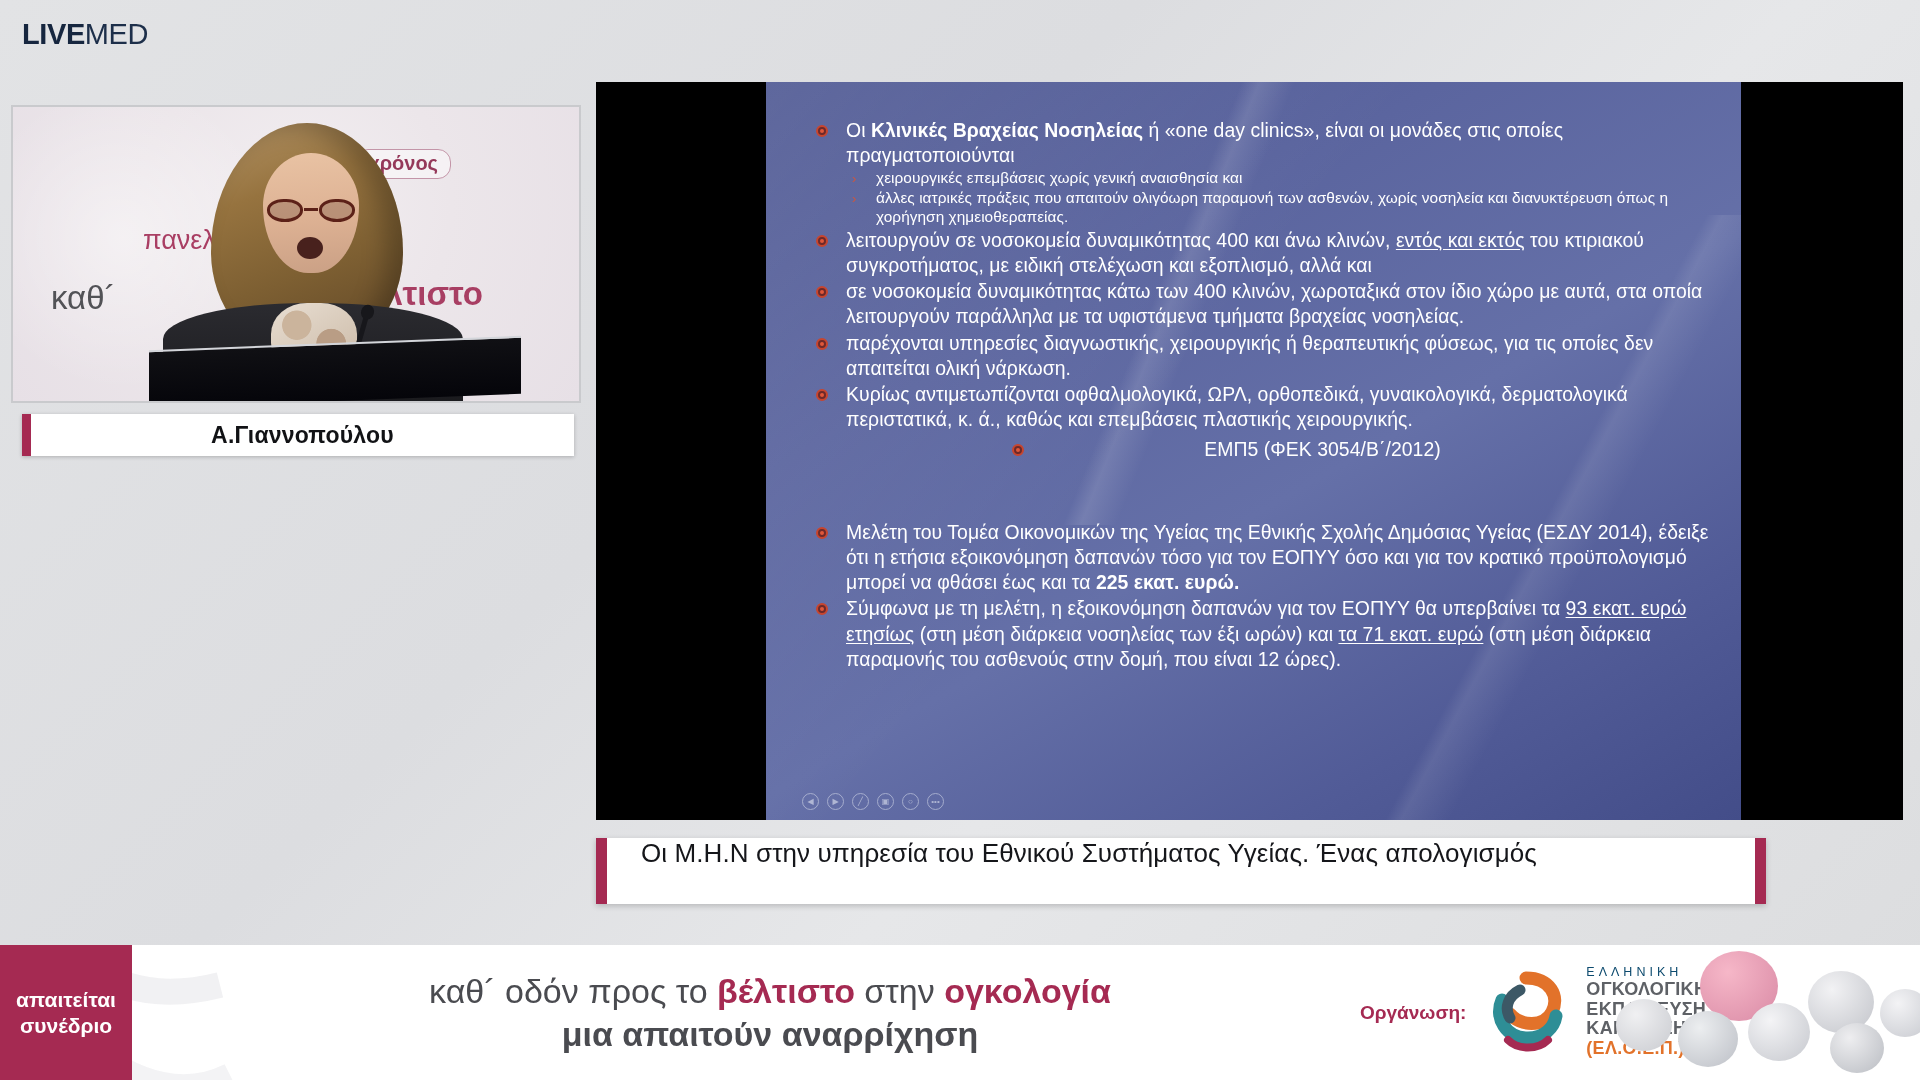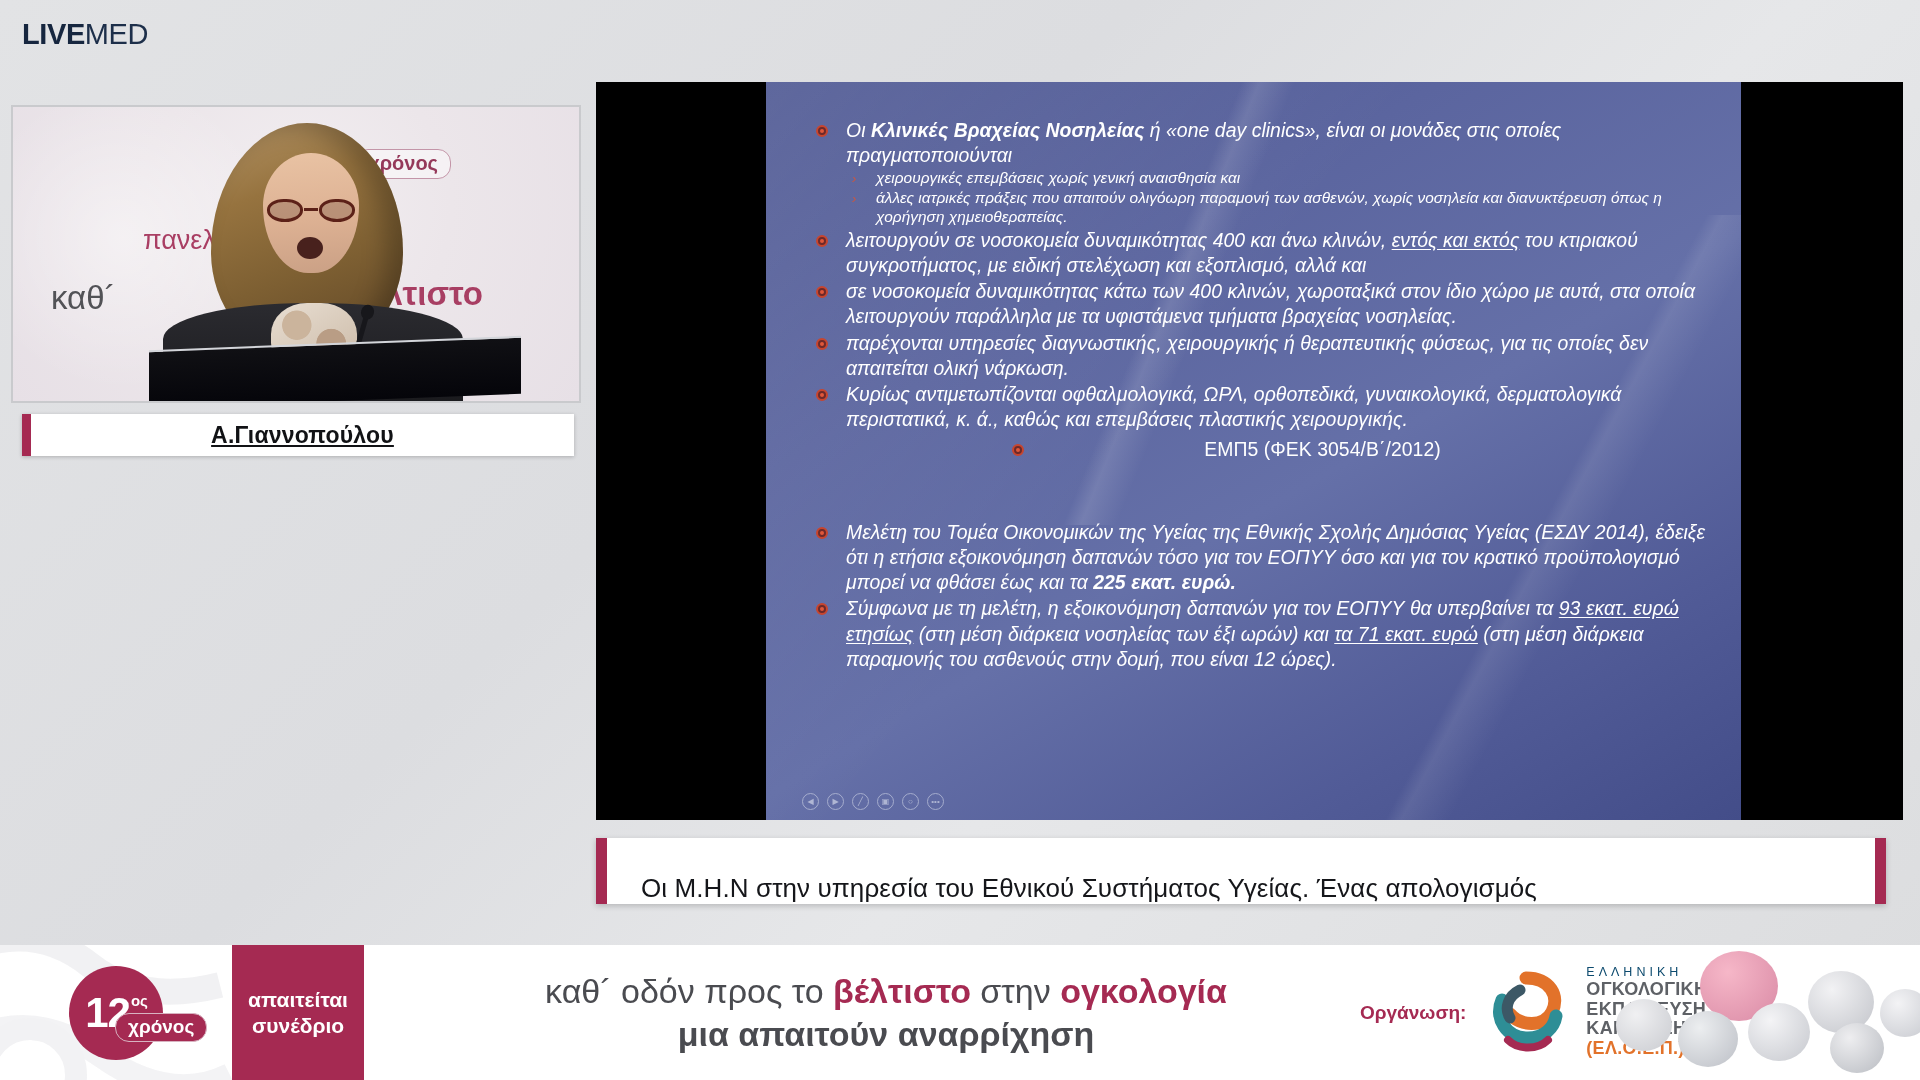--- a/index.html
+++ b/index.html
@@ -166,21 +166,20 @@
     left: 22px; top: 414px;
     width: 552px; height: 42px;
     background: #ffffff;
     border-left: 9px solid #a52a52;
     box-shadow: 0 1px 4px rgba(0,0,0,.22);
     display: flex; align-items: center; justify-content: center;
   }
   .name-plate span {
     font-size: 23px; font-weight: 700; color: #111215;
     letter-spacing: .2px;
-    text-decoration: underline;
   }
 
   
   .slide-stage {
     position: absolute;
     left: 596px; top: 82px;
     width: 1307px; height: 738px;
     background: #000000;
   }
   .slide-canvas {
@@ -209,21 +208,20 @@
     padding: 36px 28px 0 46px;
     color: #ffffff;
     font-size: 19.4px;
     line-height: 1.30;
     letter-spacing: .05px;
   }
   .li {
     position: relative;
     padding-left: 34px;
     margin-bottom: 1px;
-    font-style: italic;
   }
   .li.lvl1 { font-size: 19.4px; }
   .li.lvl2 {
     font-size: 15.4px;
     padding-left: 64px;
     line-height: 1.22;
   }
   .bullet-target {
     position: absolute;
     left: 4px; top: 7px;
@@ -269,26 +267,26 @@
     display: flex; align-items: center; justify-content: center;
     color: #dfe3f0;
     font-size: 8px;
     line-height: 1;
   }
 
   
   .title-bar {
     position: absolute;
     left: 596px; top: 838px;
-    width: 1290px; height: 66px;
+    width: 1170px; height: 66px;
     background: #ffffff;
     border-left: 11px solid #a52a52;
     border-right: 11px solid #a52a52;
     box-shadow: 0 2px 6px rgba(0,0,0,.2);
-    display: flex; align-items: flex-end;
+    display: flex; align-items: flex-start;
   }
   .title-bar span {
     font-size: 26px;
     color: #15161a;
     padding-left: 34px;
     white-space: nowrap;
     letter-spacing: .1px;
   }
 
   
@@ -457,27 +455,20 @@
   <span>Οι Μ.Η.Ν στην υπηρεσία του Εθνικού Συστήματος Υγείας. Ένας απολογισμός</span>
 </div>
 
 <div class="banner">
   <svg class="banner-deco" viewBox="0 0 280 190">
     <path d="M10 20 Q70 0 120 40 T250 60" stroke="#f0f0f2" stroke-width="26" fill="none"></path>
     <path d="M-10 120 Q60 80 130 130 T260 150" stroke="#f2f2f4" stroke-width="24" fill="none"></path>
     <circle cx="60" cy="150" r="46" fill="none" stroke="#f1f1f3" stroke-width="22"></circle>
   </svg>
 
-  <div class="badge-zone">
-    <div class="badge">
-      <span class="num">12</span>
-      <span class="os">ος</span>
-      <span class="chronos">χρόνος</span>
-    </div>
-  </div>
 
   <div class="pan-block">
     <span>απαιτείται</span>
     <span>συνέδριο</span>
   </div>
 
   <div class="tagline">
     <div class="tl-row">
       <span>καθ´ οδόν προς το </span><span class="hl">βέλτιστο</span><span> στην </span><span class="hl">ογκολογία</span>
     </div>

